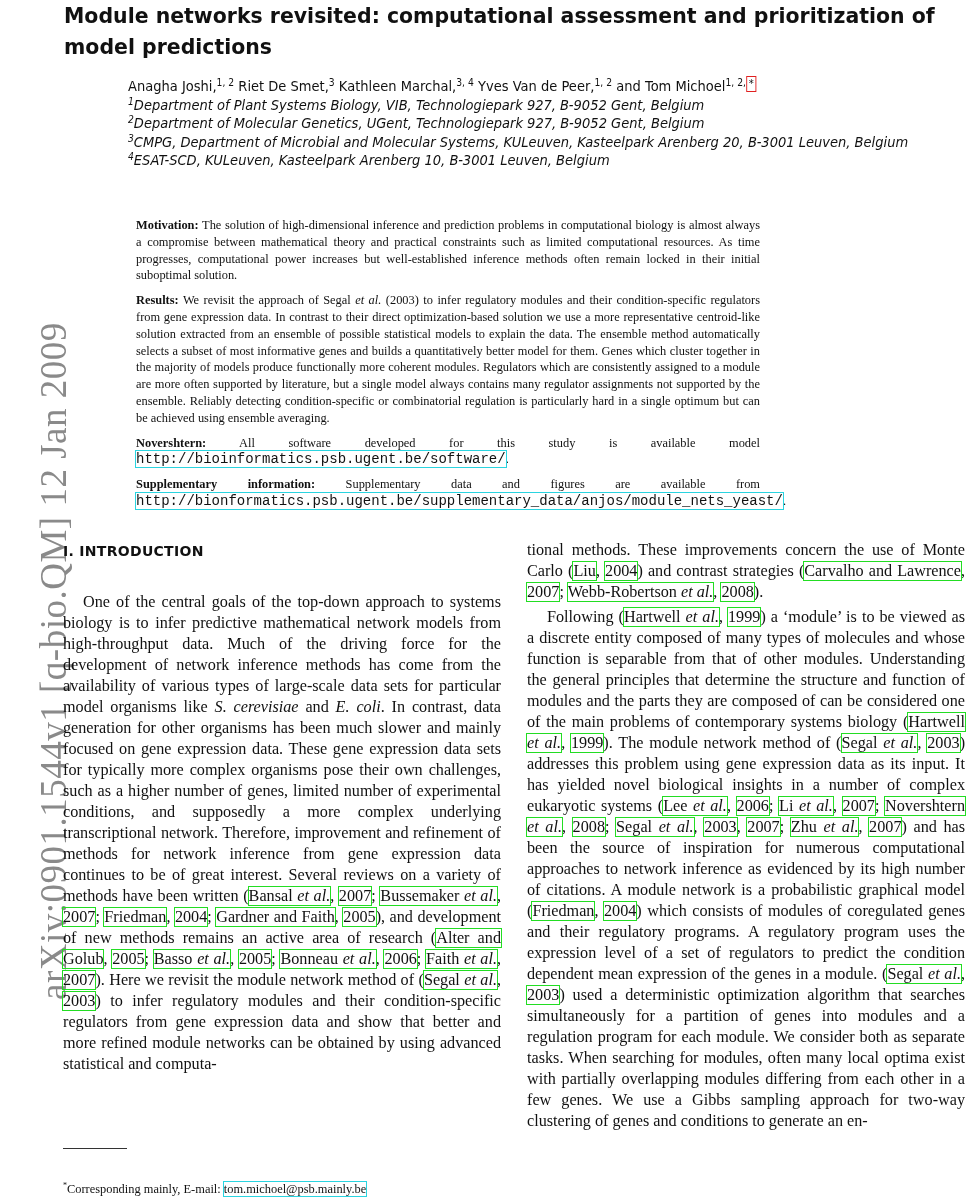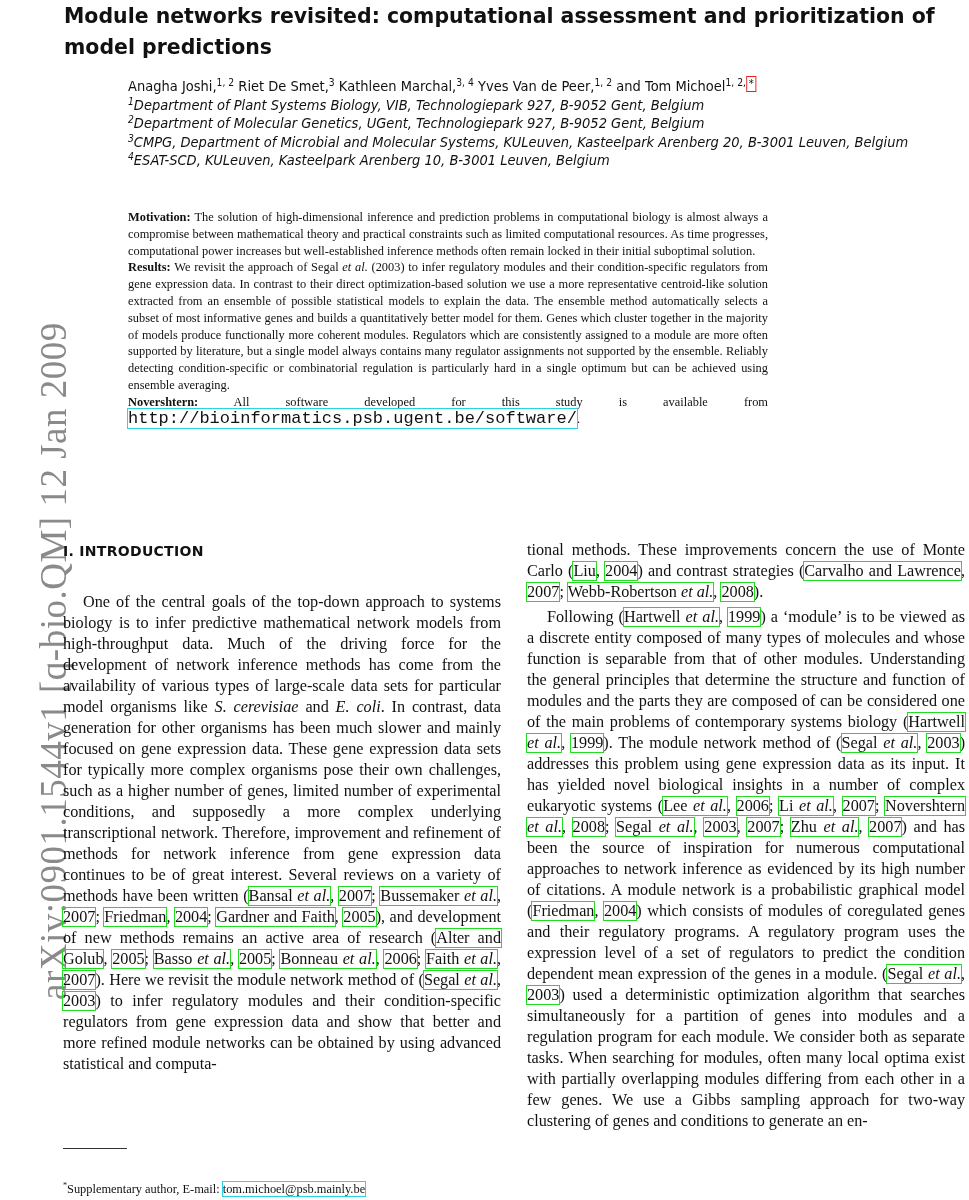--- a/index.html
+++ b/index.html
@@ -30,23 +30,23 @@
   .authors sup { font-size: 10px; vertical-align: 5px; line-height: 0; }
   .affil { font-style: italic; }
   .star-link {
     display: inline-block; border: 1.5px solid #e02020; padding: 0 2px;
     line-height: 14px; font-size: 11px; vertical-align: 4px;
   }
   .abstract {
     position: absolute; left: 128px; top: 209px; width: 640px;
     font-size: 12.4px; line-height: 16.8px; text-align: justify;
   }
-  .abstract p { margin: 0; }
+  .abstract p { margin: 8px; }
   .abstract b { font-weight: bold; }
-  .mono { font-family: "Liberation Mono", "DejaVu Sans Mono", monospace; font-size: 17px; }
+  .mono { font-family: "Liberation Mono", "DejaVu Sans Mono", monospace; font-size: 14px; }
   .cyanbox { outline: 1.5px solid #2ad4e0; outline-offset: 0; }
   .greenbox { outline: 1.5px solid #22dd22; outline-offset: 0; }
   .col {
     position: absolute; width: 438px;
     font-size: 16.2px; line-height: 21px; text-align: justify;
   }
   .col p { margin: 0; }
   .col-left { left: 63px; top: 540px; }
   .col-right { left: 527px; top: 540px; }
   .section-heading {
@@ -82,29 +82,30 @@
   </div>
   <div class="affil"><sup>1</sup><span>Department of Plant Systems Biology, VIB, Technologiepark 927, B-9052 Gent, Belgium</span></div>
   <div class="affil"><sup>2</sup><span>Department of Molecular Genetics, UGent, Technologiepark 927, B-9052 Gent, Belgium</span></div>
   <div class="affil"><sup>3</sup><span>CMPG, Department of Microbial and Molecular Systems, KULeuven, Kasteelpark Arenberg 20, B-3001 Leuven, Belgium</span></div>
   <div class="affil"><sup>4</sup><span>ESAT-SCD, KULeuven, Kasteelpark Arenberg 10, B-3001 Leuven, Belgium</span></div>
 </div>
 
 <div class="abstract">
   <p><b>Motivation:</b> <span>The solution of high-dimensional inference and prediction problems in computational biology is almost always a compromise between mathematical theory and practical constraints such as limited computational resources.  As time progresses, computational power increases but well-established inference methods often remain locked in their initial suboptimal solution.</span></p>
   <p><b>Results:</b> <span>We revisit the approach of Segal </span><i>et al.</i><span> (2003) to infer regulatory modules and their condition-specific regulators from gene expression data.  In contrast to their direct optimization-based solution we use a more representative centroid-like solution extracted from an ensemble of possible statistical models to explain the data.  The ensemble method automatically selects a subset of most informative genes and builds a quantitatively better model for them. Genes which cluster together in the majority of models produce functionally more coherent modules. Regulators which are consistently assigned to a module are more often supported by literature, but a single model always contains many regulator assignments not supported by the ensemble.  Reliably detecting condition-specific or combinatorial regulation is particularly hard in a single optimum but can be achieved using ensemble averaging.</span></p>
-  <p><b>Novershtern:</b><span> All software developed for this study is available from </span><a class="mono cyanbox">http://bioinformatics.psb.ugent.be/software/</a>.</p>
+  <p><b>Novershtern:</b><span> All software developed for this study is available model </span><a class="mono cyanbox">http://bioinformatics.psb.ugent.be/software/</a>.</p>
+  <p style="text-align:justify;"><b>Supplementary information:</b><span>  Supplementary data and figures are available from </span><a class="mono cyanbox">http://bionformatics.psb.ugent.be/supplementary_data/anjos/module_nets_yeast/</a>.</p>
 </div>
 
 <div class="col col-left">
   <div class="section-heading">I.  INTRODUCTION</div>
   <p class="indent"><span>One of the central goals of the top-down approach to systems biology is to infer predictive mathematical network models from high-throughput data.  Much of the driving force for the development of network inference methods has come from the availability of various types of large-scale data sets for particular model organisms like </span><i>S. cerevisiae</i><span> and </span><i>E. coli</i><span>.  In contrast, data generation for other organisms has been much slower and mainly focused on gene expression data. These gene expression data sets for typically more complex organisms pose their own challenges, such as a higher number of genes, limited number of experimental conditions, and supposedly a more complex underlying transcriptional network. Therefore, improvement and refinement of methods for network inference from gene expression data continues to be of great interest.  Several reviews on a variety of methods have been written (</span><a class="greenbox"><span>Bansal</span><i> et al.</i></a>, <a class="greenbox">2007</a>; <a class="greenbox"><span>Bussemaker</span><i> et al.</i></a>, <a class="greenbox">2007</a>; <a class="greenbox">Friedman</a>, <a class="greenbox">2004</a>; <a class="greenbox">Gardner and Faith</a>, <a class="greenbox">2005</a><span>), and development of new methods remains an active area of research (</span><a class="greenbox">Alter and Golub</a>, <a class="greenbox">2005</a>; <a class="greenbox"><span>Basso</span><i> et al.</i></a>, <a class="greenbox">2005</a>; <a class="greenbox"><span>Bonneau</span><i> et al.</i></a>, <a class="greenbox">2006</a>; <a class="greenbox"><span>Faith</span><i> et al.</i></a>, <a class="greenbox">2007</a><span>).  Here we revisit the module network method of (</span><a class="greenbox"><span>Segal</span><i> et al.</i></a>, <a class="greenbox">2003</a><span>) to infer regulatory modules and their condition-specific regulators from gene expression data and show that better and more refined module networks can be obtained by using advanced statistical and computa-</span></p>
 </div>
 
 <div class="col col-right">
   <p><span>tional methods. These improvements concern the use of Monte Carlo (</span><a class="greenbox">Liu</a>, <a class="greenbox">2004</a><span>) and contrast strategies (</span><a class="greenbox">Carvalho and Lawrence</a>, <a class="greenbox">2007</a>; <a class="greenbox"><span>Webb-Robertson</span><i> et al.</i></a>, <a class="greenbox">2008</a><span>).</span></p>
   <p class="indent" style="margin-top:4px;"><span>Following (</span><a class="greenbox"><span>Hartwell</span><i> et al.</i></a>, <a class="greenbox">1999</a><span>) a ‘module’ is to be viewed as a discrete entity composed of many types of molecules and whose function is separable from that of other modules.  Understanding the general principles that determine the structure and function of modules and the parts they are composed of can be considered one of the main problems of contemporary systems biology (</span><a class="greenbox"><span>Hartwell</span><i> et al.</i></a>, <a class="greenbox">1999</a><span>). The module network method of (</span><a class="greenbox"><span>Segal</span><i> et al.</i></a>, <a class="greenbox">2003</a><span>) addresses this problem using gene expression data as its input. It has yielded novel biological insights in a number of complex eukaryotic systems (</span><a class="greenbox"><span>Lee</span><i> et al.</i></a>, <a class="greenbox">2006</a>; <a class="greenbox"><span>Li</span><i> et al.</i></a>, <a class="greenbox">2007</a>; <a class="greenbox"><span>Novershtern</span><i> et al.</i></a>, <a class="greenbox">2008</a>; <a class="greenbox"><span>Segal</span><i> et al.</i></a>, <a class="greenbox">2003</a>, <a class="greenbox">2007</a>; <a class="greenbox"><span>Zhu</span><i> et al.</i></a>, <a class="greenbox">2007</a><span>) and has been the source of inspiration for numerous computational approaches to network inference as evidenced by its high number of citations.  A module network is a probabilistic graphical model (</span><a class="greenbox">Friedman</a>, <a class="greenbox">2004</a><span>) which consists of modules of coregulated genes and their regulatory programs.  A regulatory program uses the expression level of a set of regulators to predict the condition dependent mean expression of the genes in a module.  (</span><a class="greenbox"><span>Segal</span><i> et al.</i></a>, <a class="greenbox">2003</a><span>) used a deterministic optimization algorithm that searches simultaneously for a partition of genes into modules and a regulation program for each module. We consider both as separate tasks.  When searching for modules, often many local optima exist with partially overlapping modules differing from each other in a few genes. We use a Gibbs sampling approach for two-way clustering of genes and conditions to generate an en-</span></p>
 </div>
 
 <div class="footrule"></div>
 <div class="footnote">
-  <sup>*</sup><span>Supplementary author, E-mail: </span><a class="cyanbox">tom.michoel@psb.mainly.be</a>
+  <sup>*</sup><span>Corresponding mainly, E-mail: </span><a class="cyanbox">tom.michoel@psb.mainly.be</a>
 </div>
 
 </body></html>

